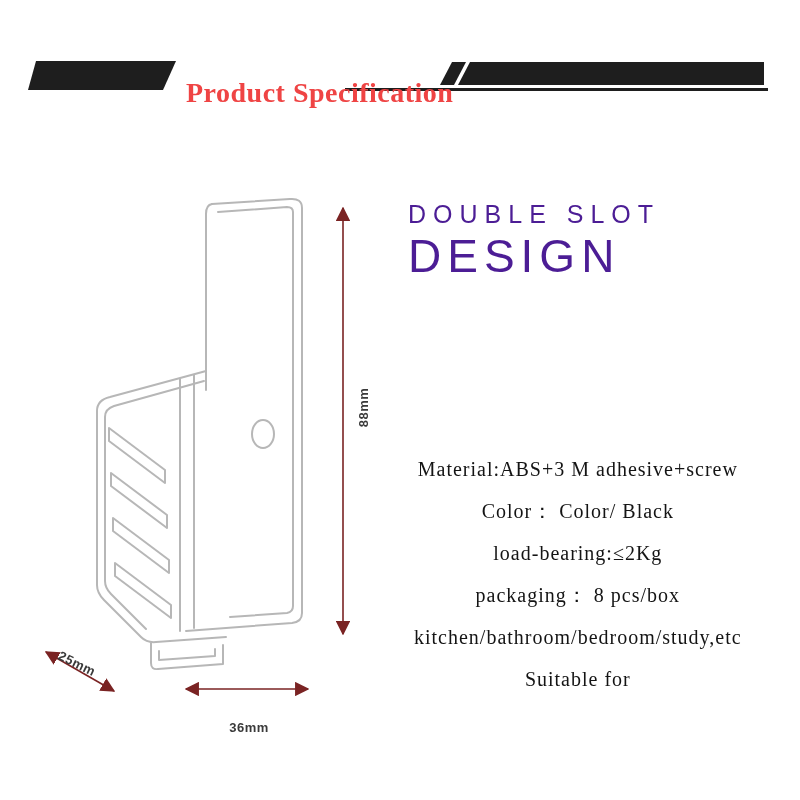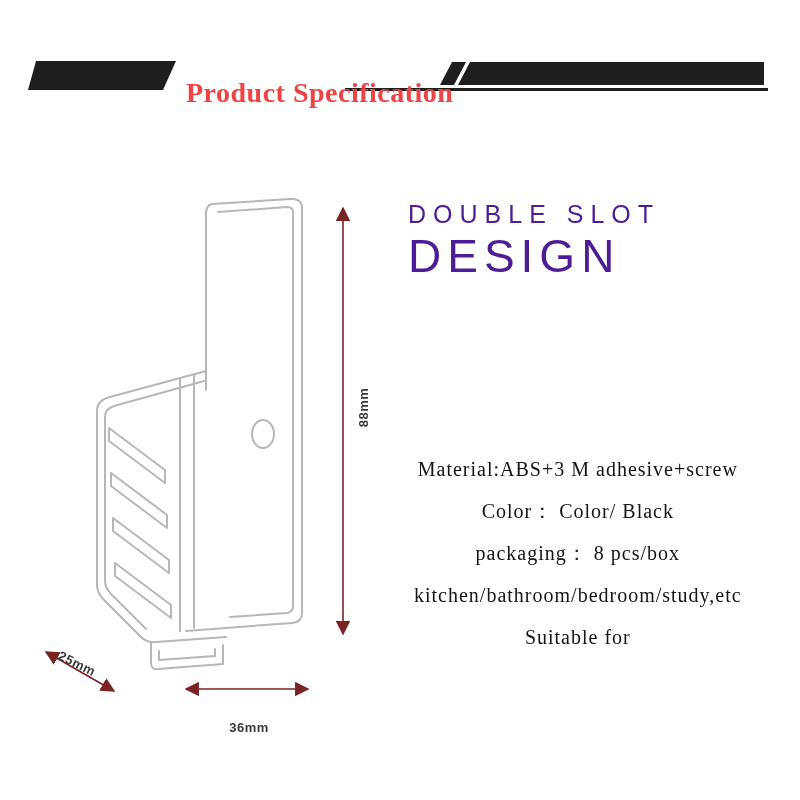--- a/index.html
+++ b/index.html
@@ -141,20 +141,21 @@
   <h1 class="page-title">Product Specification</h1>
 
   <div class="design-title">
     <div class="design-line1">DOUBLE SLOT</div>
     <div class="design-line2">DESIGN</div>
   </div>
 
   <div class="specs">
     <p>Material:ABS+3 M adhesive+screw</p>
     <p>Color： Color/ Black</p>
+    <p>load-bearing:≤2Kg</p>
     <p>packaging： 8 pcs/box</p>
     <p>kitchen/bathroom/bedroom/study,etc</p>
     <p>Suitable for</p>
   </div>
 
   <div class="dim-label dim-height">88mm</div>
   <div class="dim-label dim-width">36mm</div>
   <div class="dim-label dim-depth">25mm</div>
 
 </div>

